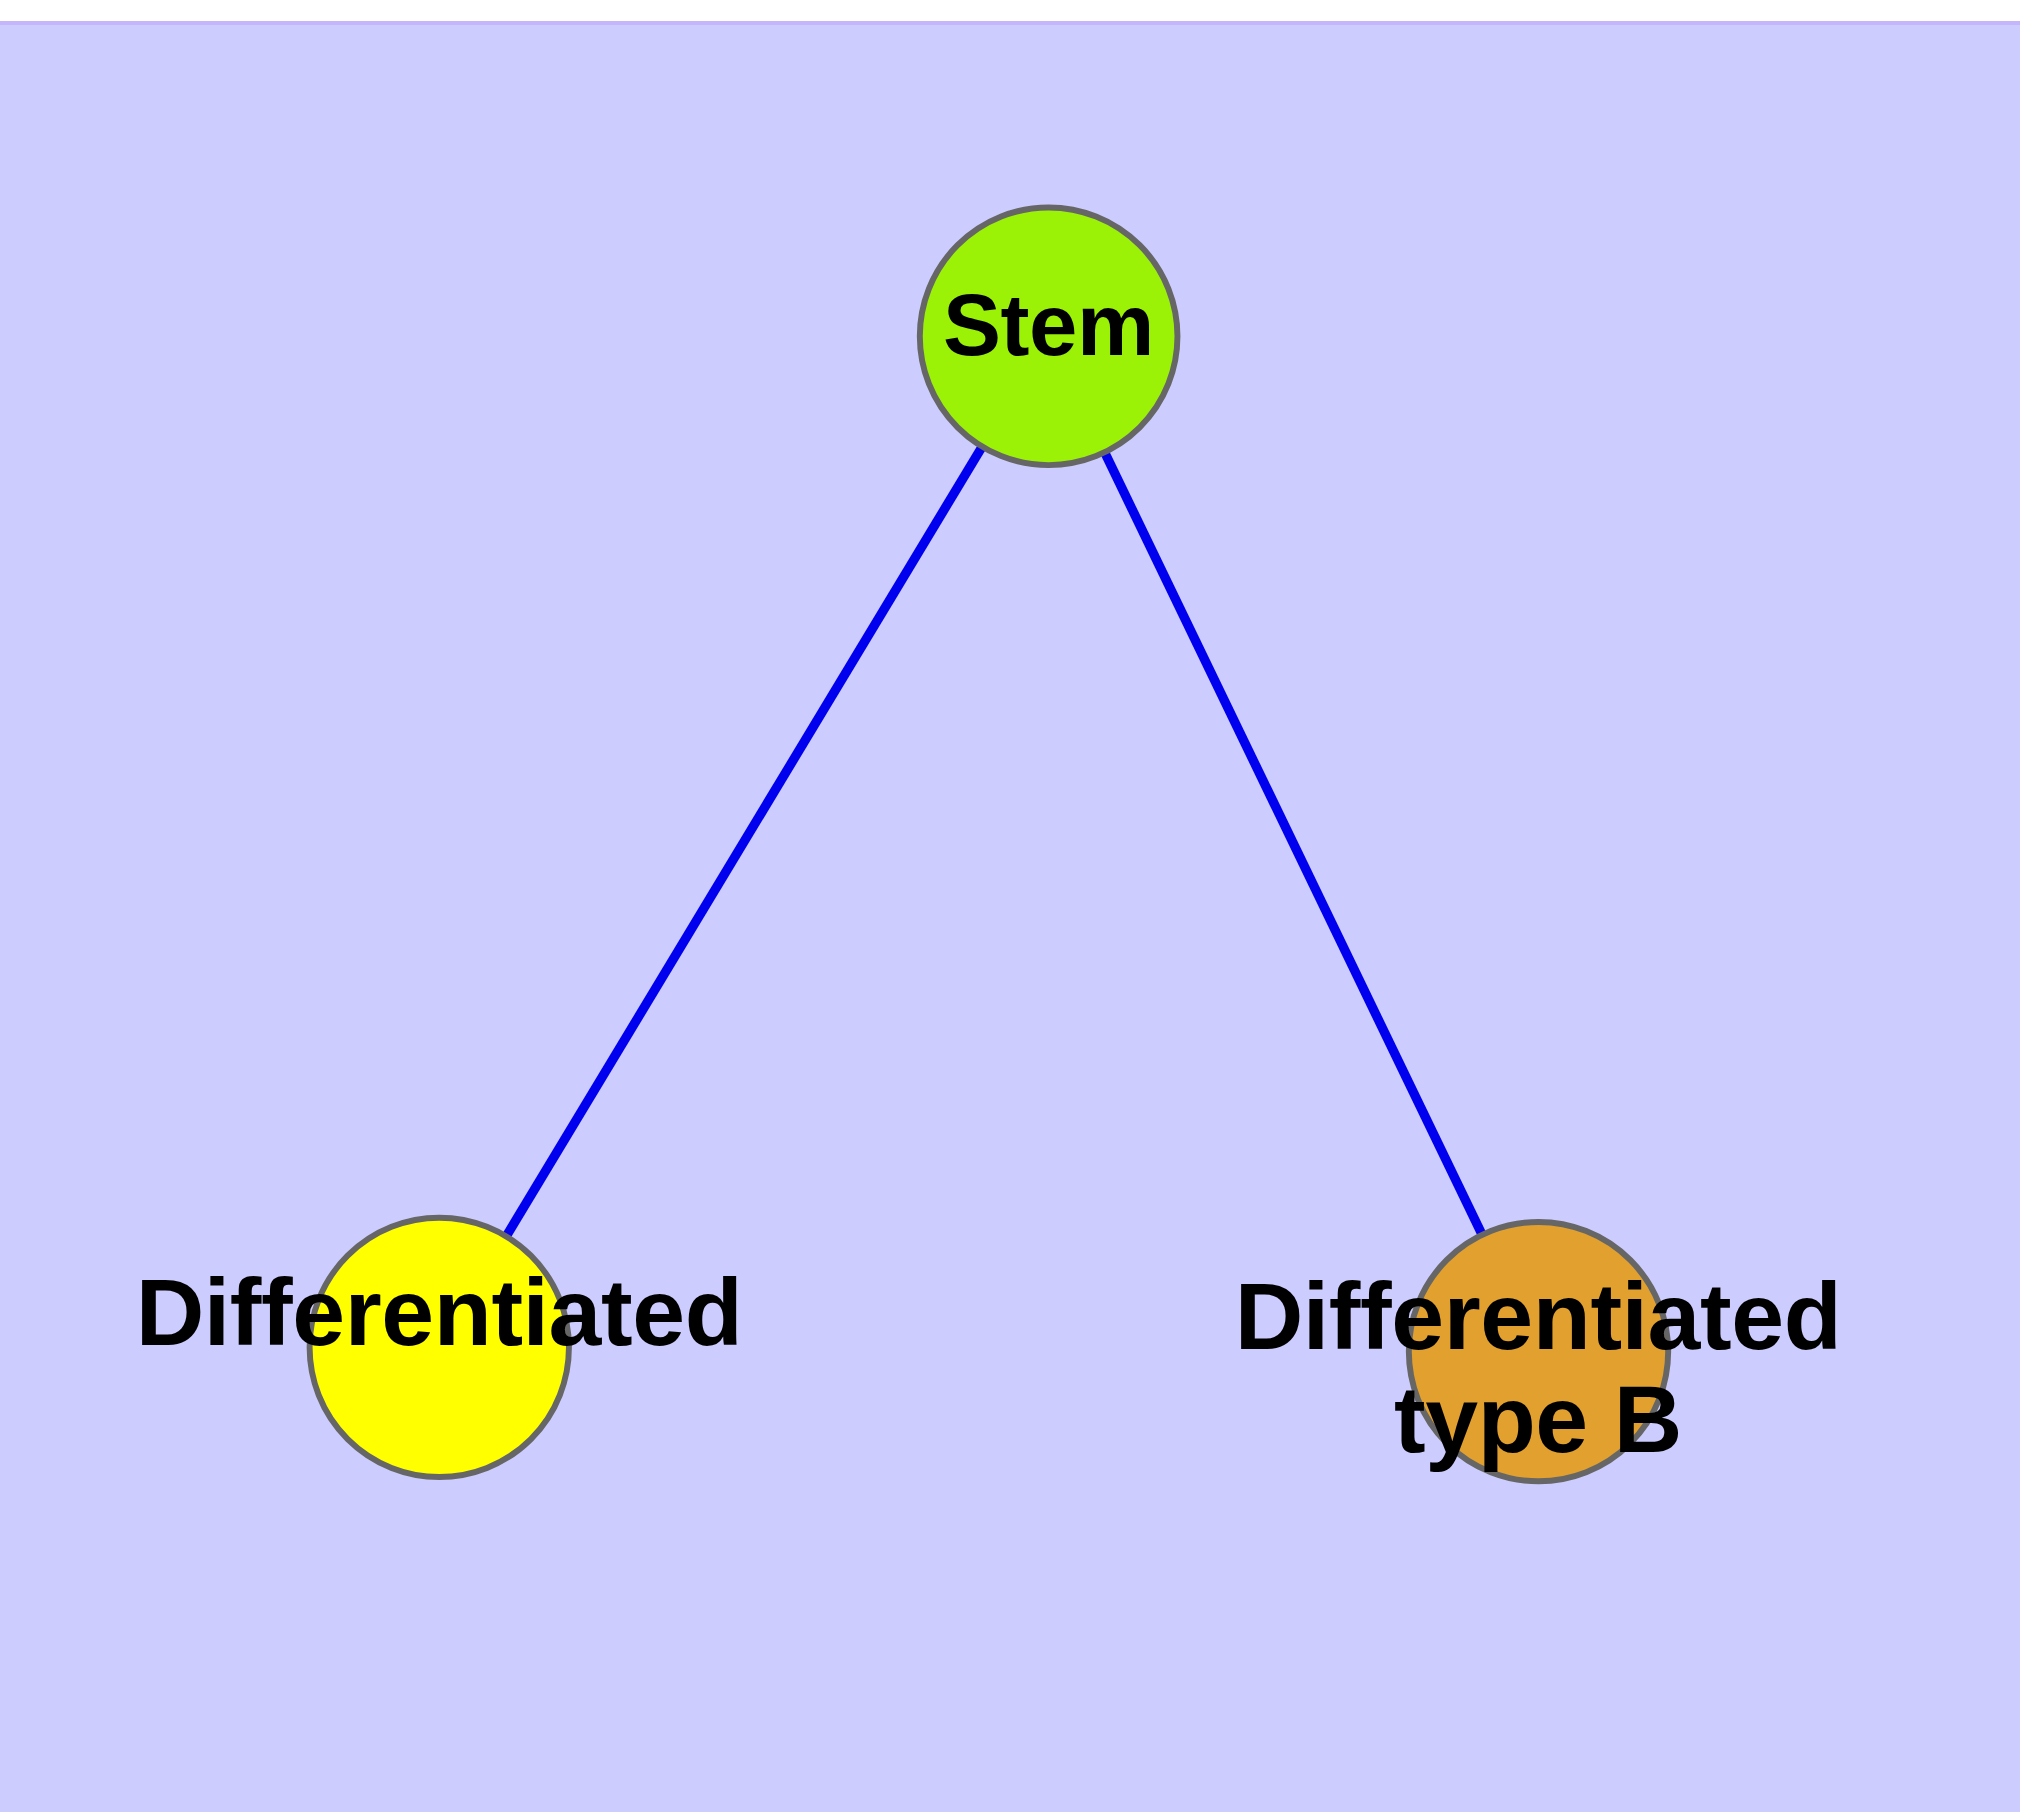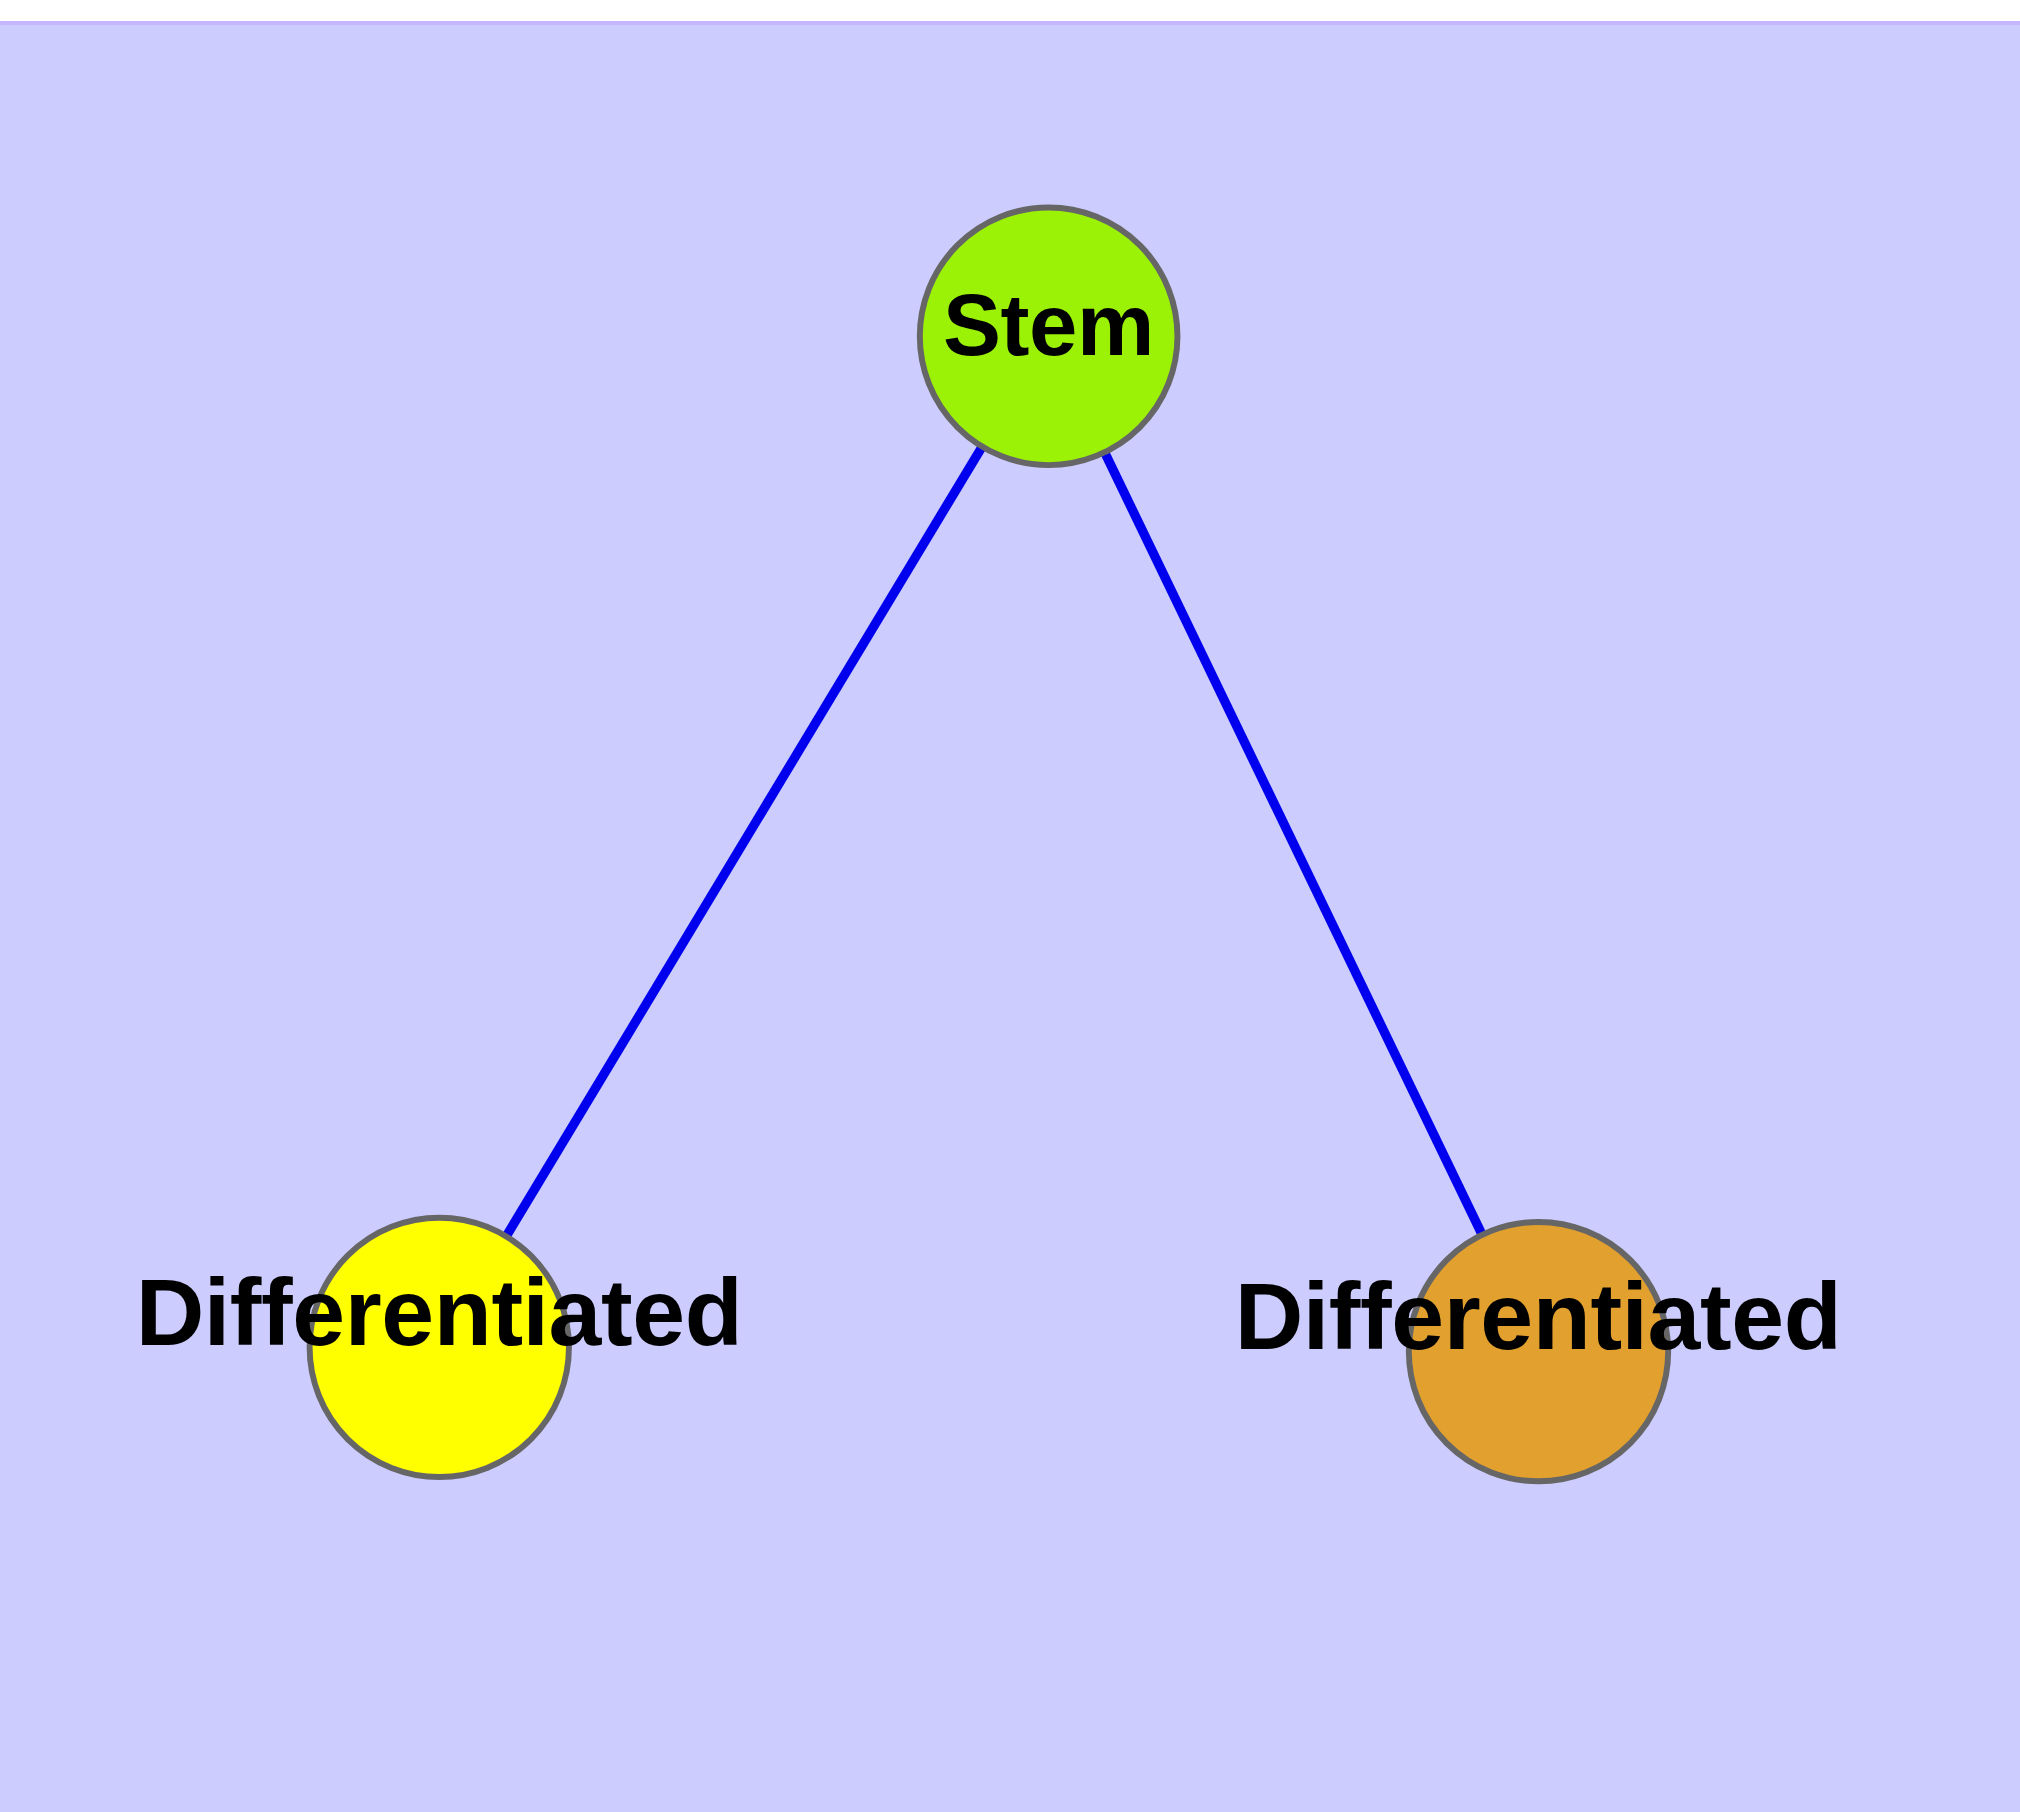--- a/index.html
+++ b/index.html
@@ -86,16 +86,16 @@
       <circle class="node-circle" cx="1237" cy="372" r="152" fill="#9cf207" stroke="#666666" stroke-width="7"></circle>
       <circle class="node-circle" cx="518" cy="1565" r="153" fill="#ffff00" stroke="#666666" stroke-width="7"></circle>
       <circle class="node-circle" cx="1815" cy="1570" r="153" fill="#e2a02e" stroke="#666666" stroke-width="7"></circle>
     </g>
   </svg>
 
   <div class="node-label" id="label-stem">Stem</div>
 
   <div class="node-label" id="label-diffA"><span>Differentiated</span><br></div>
 
-  <div class="node-label" id="label-diffB"><span>Differentiated</span><br></div>
+  <div class="node-label" id="label-diffB"><span>Differentiated</span><br><span>type B</span></div>
 
 </div>
 
 
 </body></html>

